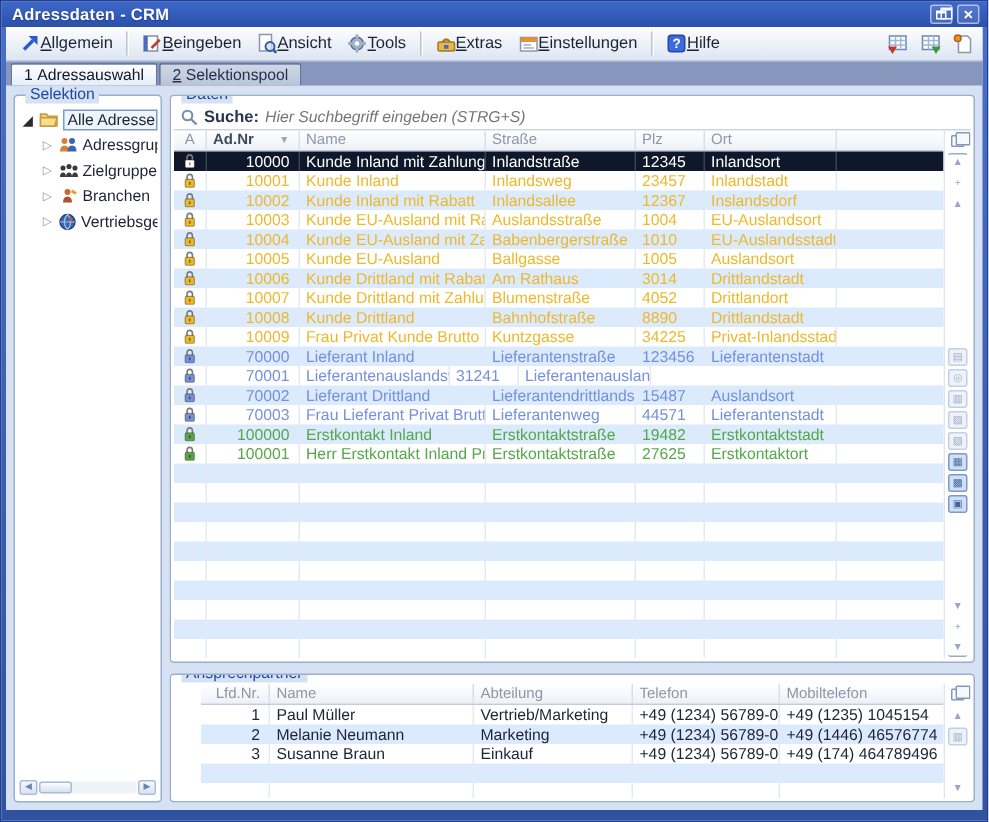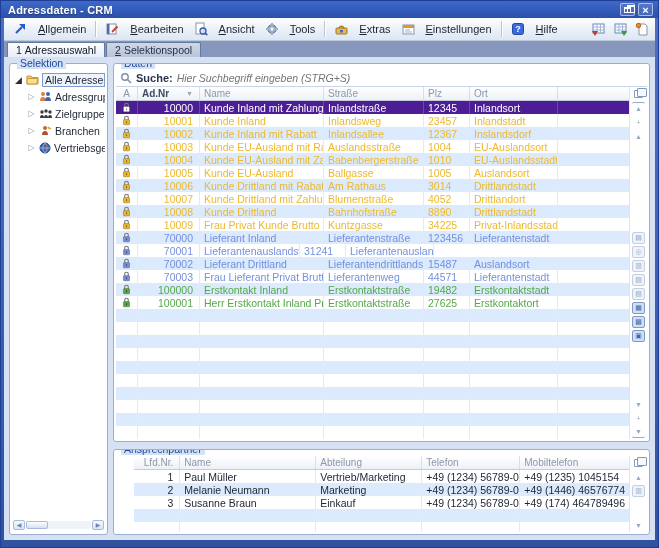--- a/index.html
+++ b/index.html
@@ -22,21 +22,21 @@
   .restore-glyph::before { content:""; position:absolute; left:2px; top:-4px; width:6px; height:5px;
     border:1px solid #fff; border-top-width:2px; }
   .close-glyph { color:#fff; font-weight:bold; font-size:11px; line-height:10px; }
 
   
   .app { margin:0 3px; height:522px; background:#d6e2f4; display:flex; flex-direction:column; }
 
   
   .toolbar { height:23px; display:flex; align-items:center; padding:0 4px;
     background:linear-gradient(#fdfdfe,#dde6f3); border-bottom:1px solid #bcc8dc; }
-  .menu-item { display:flex; align-items:center; gap:11px; padding:2px 5px; border-radius:2px; white-space:nowrap;text-align:right; }
+  .menu-item { display:flex; align-items:center; gap:0; padding:2px 5px; border-radius:2px; white-space:nowrap;text-align:right; }
   .menu-item svg { display:block; }
   .accel { text-decoration:underline; }
   .tb-sep { width:1px; height:16px; background:#b9c4d6; margin:0 4px; box-shadow:1px 0 0 #fff; }
   .tb-right { margin-left:auto; display:flex; gap:6px; align-items:center; padding-right:2px; }
   .tb-right svg { display:block; }
 
   
   .tabstrip { height:16px; background:#8696bc; display:flex; align-items:flex-end; padding-left:3px; }
   .tab { height:15px; display:flex; align-items:center; padding:0 8px; margin-right:1px;
     border:1px solid #64799f; border-bottom:none; border-radius:2px 2px 0 0;
@@ -89,21 +89,21 @@
   .ghead { height:14px; display:flex; flex:none; background:linear-gradient(#ffffff,#edf1f7);
     border-bottom:1px solid #c3ccdb; color:#8d97a9; font-size:10px; }
   .hc { display:flex; align-items:center; padding:0 4px; border-right:1px solid #d9dfe9; overflow:hidden; white-space:nowrap; }
   .hc.sorted { color:#3f4a5f; font-weight:bold; }
   .sort { margin-left:auto; font-size:7px; color:#9aa6ba; font-weight:normal; }
 
   
   .gbody { flex:none; }
   .trow { height:13px; display:flex; background:#fff; }
   .trow.alt { background:#dbeafd; }
-  .trow.sel { background:#4c1d95; color:#fff; }
+  .trow.sel { background:#0f172a; color:#fff; }
   .c { display:flex; align-items:center; padding:0 4px; border-right:1px solid #e4eaf3;
     overflow:hidden; white-space:nowrap; font-size:10.5px; }
   .trow.sel .c { border-right-color:rgba(255,255,255,.18); }
   .c-a   { width:22px; flex:none; justify-content:center; padding:0; }
   .c-adnr{ width:62px; flex:none; justify-content:flex-end; padding-right:6px; }
   .c-name{ width:124px; flex:none; }
   .c-str { width:100px; flex:none; }
   .c-plz { width:46px; flex:none; }
   .c-ort { width:88px; flex:none; }
   .c-fill{ flex:1; border-right:none; }
@@ -159,21 +159,21 @@
           </svg>
         <span><span class="accel">A</span><span>llgemein</span></span>
       </span>
       <span class="tb-sep"></span>
       <span class="menu-item">
         <svg width="14" height="14" viewBox="0 0 14 14">
             <rect x="2" y="2" width="9" height="10" fill="#fff" stroke="#8090a8"></rect>
             <rect x="2" y="2" width="2.5" height="10" fill="#4a6cc0"></rect>
             <path d="M7 10 L12.5 4.5" stroke="#c04030" stroke-width="1.8" fill="none"></path>
           </svg>
-        <span><span class="accel">B</span><span>earbeiten</span></span>
+        <span><span class="accel">B</span><span>eingeben</span></span>
       </span>
       <span class="menu-item">
         <svg width="14" height="14" viewBox="0 0 14 14">
             <rect x="2" y="1" width="8" height="11" fill="#fff" stroke="#8a96aa"></rect>
             <circle cx="9" cy="9" r="3" fill="rgba(205,223,250,.75)" stroke="#3a5aa8" stroke-width="1.3"></circle>
             <path d="M11.2 11.2 L13.2 13.2" stroke="#3a5aa8" stroke-width="1.8"></path>
           </svg>
         <span><span class="accel">A</span><span>nsicht</span></span>
       </span>
       <span class="menu-item">

